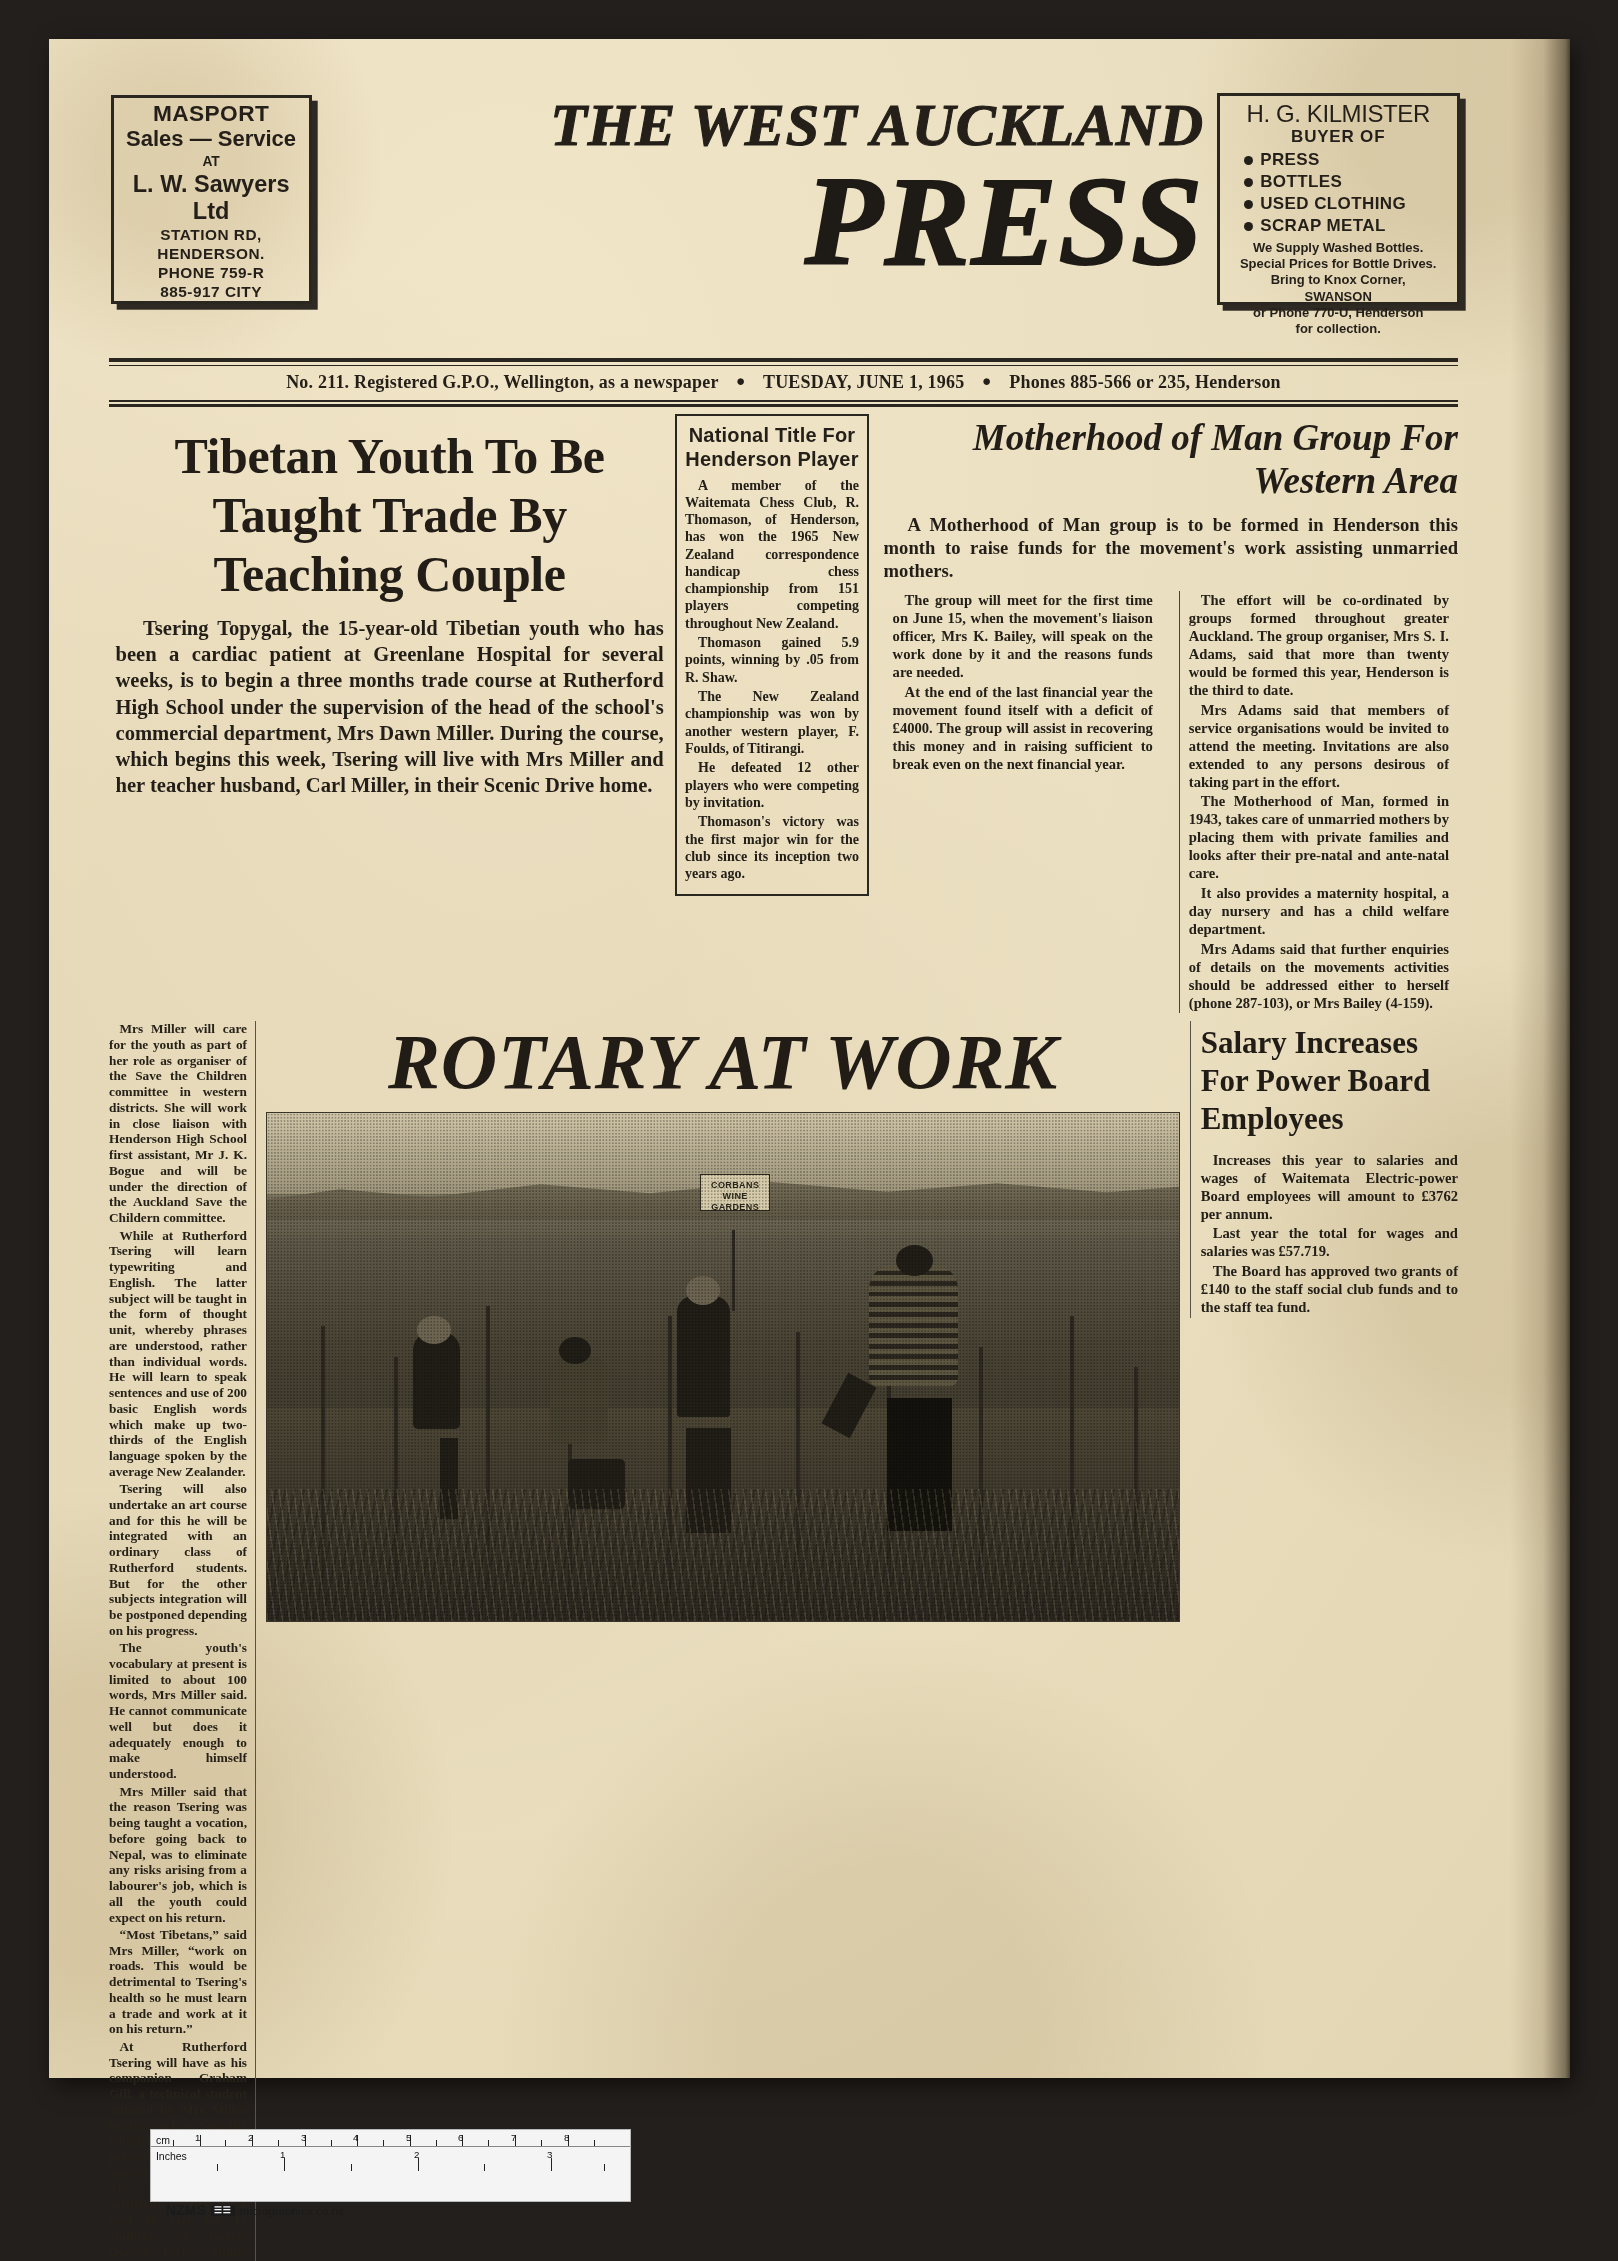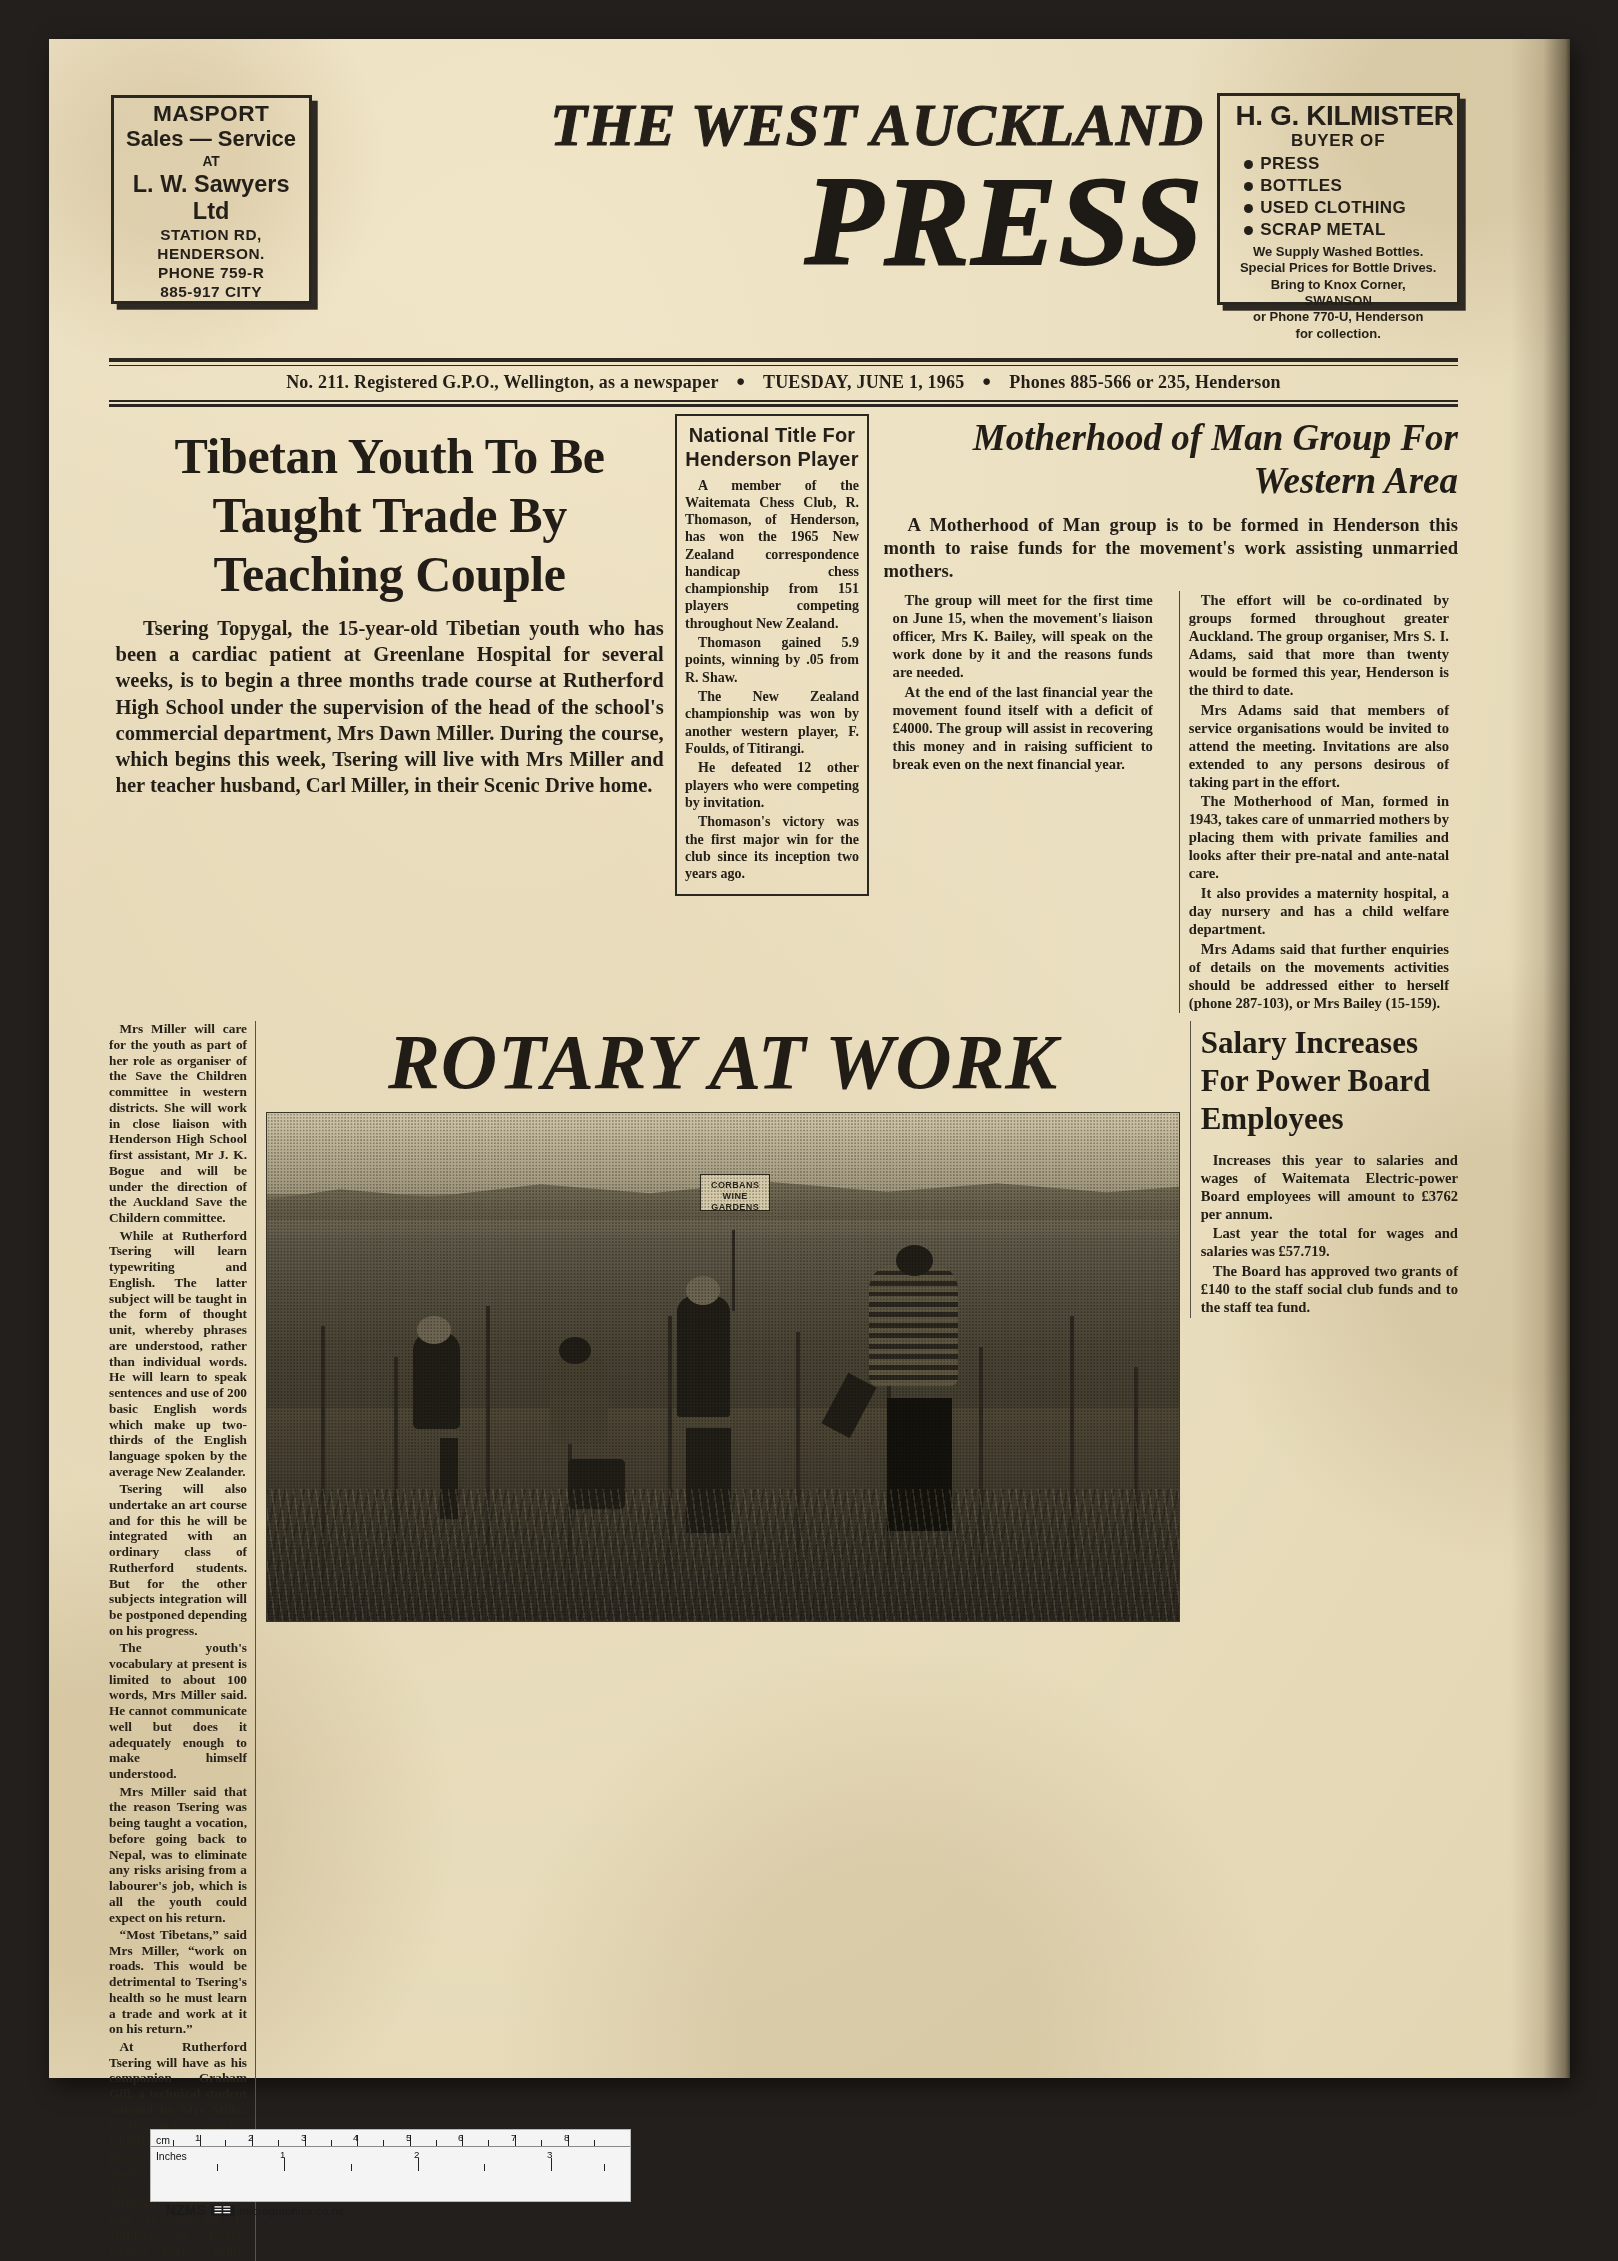--- a/index.html
+++ b/index.html
@@ -58,21 +58,21 @@
   }
   #masport-ad{ left:14.6px; top:6.5px; width:201px; height:209px; }
   #kilmister-ad{ right:11.3px; top:4.9px; width:243px; height:212px; }
 
   .ad-l1{ font-size:22.7px; font-weight:bold; letter-spacing:0.4px; line-height:1.05; }
   .ad-l2{ font-size:22px; font-weight:bold; line-height:1.15; }
   .ad-at{ font-size:13.8px; font-weight:bold; line-height:1.4; }
   .ad-l3{ font-size:23.5px; font-weight:bold; line-height:1.15; }
   .ad-sm{ font-size:15.4px; font-weight:bold; line-height:1.24; letter-spacing:0.5px; }
 
-  #kilmister-ad .k-title{ font-size:28px; font-weight:bold; letter-spacing:-0.4px; line-height:1.05;text-align:right; }
+  #kilmister-ad .k-title{ font-size:24px; font-weight:normal; letter-spacing:-0.4px; line-height:1.05; }
   #kilmister-ad .k-sub{ font-size:17px; font-weight:bold; letter-spacing:0.8px; line-height:1.25; }
   #kilmister-ad ul{ list-style:none; margin:1.6px 0 2.4px 0; padding:0 0 0 21px; text-align:left; }
   #kilmister-ad li{ font-size:17px; font-weight:bold; letter-spacing:0.4px; line-height:1.3; }
   #kilmister-ad li .dot{
     display:inline-block;width:9px;height:9px;border-radius:50%;
     background:#241f19; margin-right:7.3px; vertical-align:middle;
   }
   #kilmister-ad .k-fine{ font-size:13px; font-weight:bold; line-height:1.26; }
 
   #title-block{ position:absolute; left:243px; right:267px; top:6.5px; text-align:right; }
@@ -343,21 +343,21 @@
           <div class="two-col">
             <div class="c">
               <p class="body">The group will meet for the first time on June 15, when the movement's liaison officer, Mrs K. Bailey, will speak on the work done by it and the reasons funds are needed.</p>
               <p class="body">At the end of the last financial year the movement found itself with a deficit of £4000. The group will assist in recovering this money and in raising sufficient to break even on the next financial year.</p>
             </div>
             <div class="c">
               <p class="body">The effort will be co-ordinated by groups formed throughout greater Auckland. The group organiser, Mrs S. I. Adams, said that more than twenty would be formed this year, Henderson is the third to date.</p>
               <p class="body">Mrs Adams said that members of service organisations would be invited to attend the meeting. Invitations are also extended to any persons desirous of taking part in the effort.</p>
               <p class="body">The Motherhood of Man, formed in 1943, takes care of unmarried mothers by placing them with private families and looks after their pre-natal and ante-natal care.</p>
               <p class="body">It also provides a maternity hospital, a day nursery and has a child welfare department.</p>
-              <p class="body">Mrs Adams said that further enquiries of details on the movements activities should be addressed either to herself (phone 287-103), or Mrs Bailey (15-159).</p>
+              <p class="body">Mrs Adams said that further enquiries of details on the movements activities should be addressed either to herself (phone 287-103), or Mrs Bailey (4-159).</p>
             </div>
           </div>
         </div>
       </div>
 
       <div class="midband">
 
         <div class="mb-left">
           <p class="narrow">Mrs Miller will care for the youth as part of her role as organiser of the Save the Children committee in western districts. She will work in close liaison with Henderson High School first assistant, Mr J. K. Bogue and will be under the direction of the Auckland Save the Childern committee.</p>
           <p class="narrow">While at Rutherford Tsering will learn typewriting and English. The latter subject will be taught in the form of thought unit, whereby phrases are understood, rather than individual words. He will learn to speak sentences and use of 200 basic English words which make up two-thirds of the English language spoken by the average New Zealander.</p>

